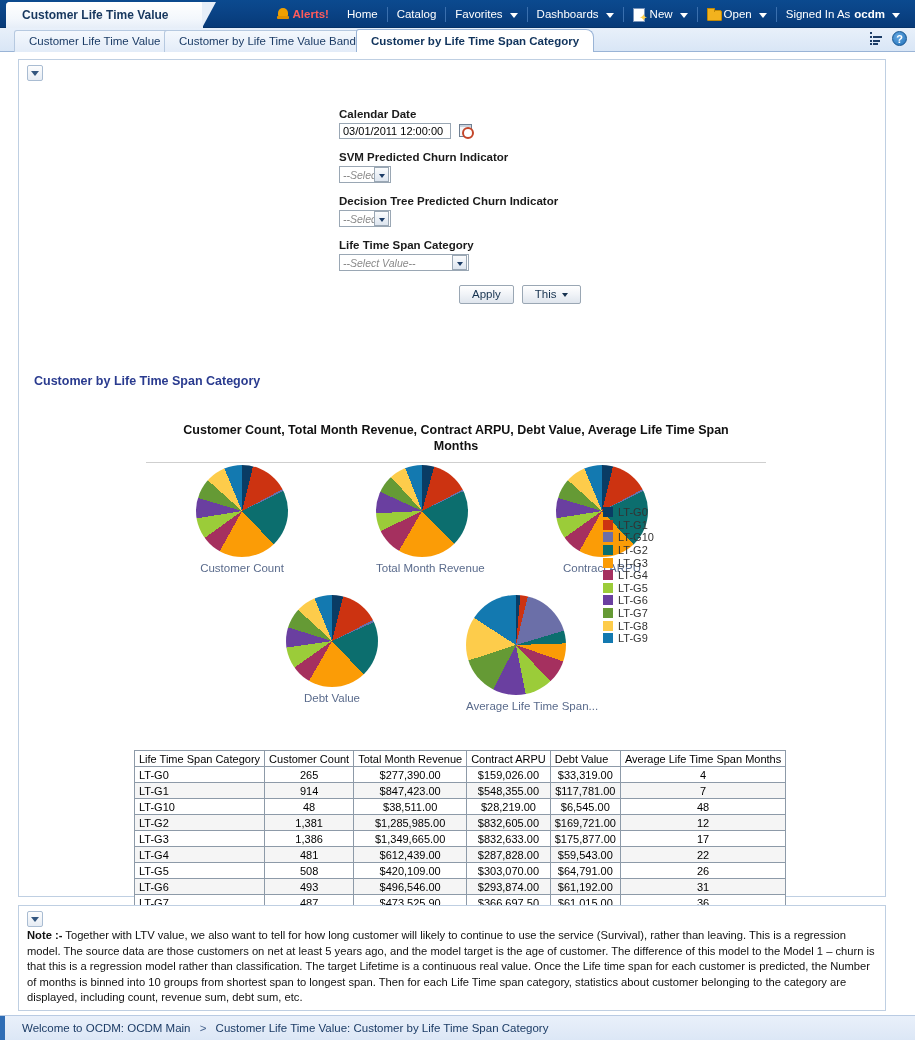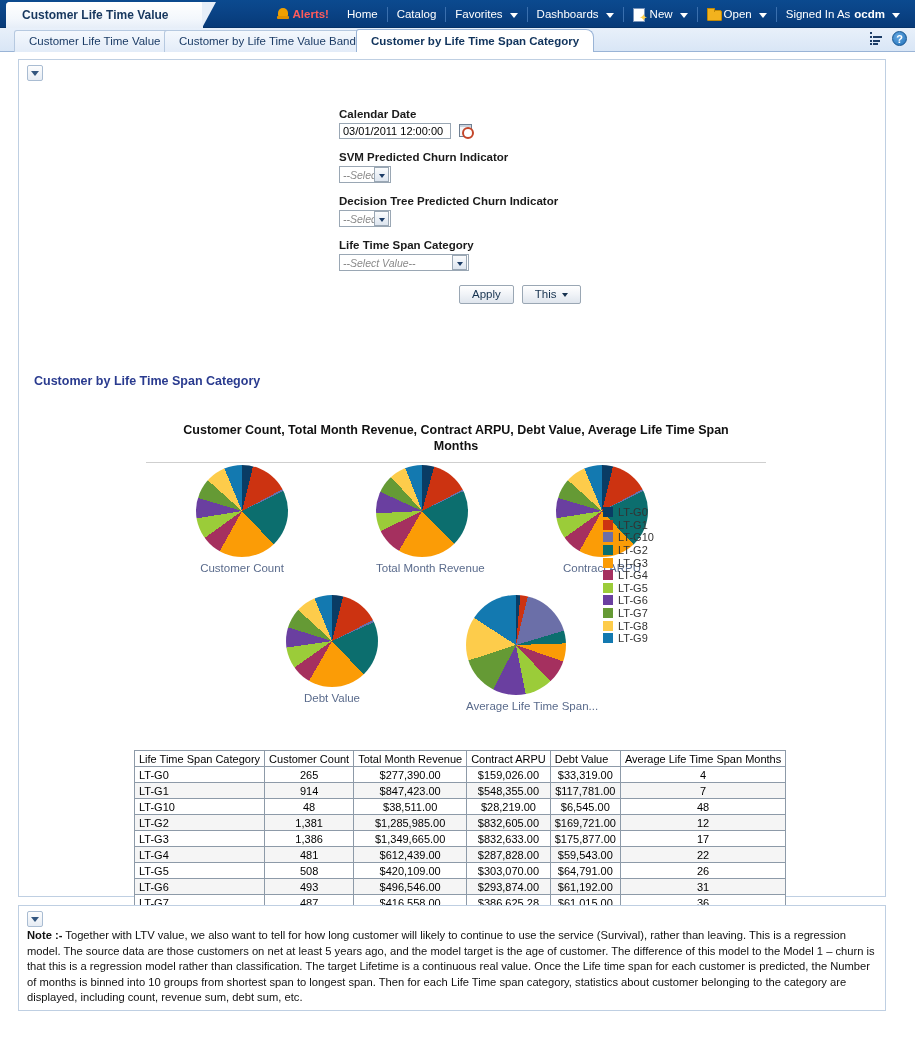--- a/index.html
+++ b/index.html
@@ -538,22 +538,22 @@
                 <td>LT-G6</td>
                 <td class="num">493</td>
                 <td class="num">$496,546.00</td>
                 <td class="num">$293,874.00</td>
                 <td class="num">$61,192.00</td>
                 <td class="num">31</td>
               </tr>
               <tr>
                 <td>LT-G7</td>
                 <td class="num">487</td>
-                <td class="num">$416,558.00</td>
-                <td class="num">$386,625.28</td>
+                <td class="num">$473,525.90</td>
+                <td class="num">$366,697.50</td>
                 <td class="num">$61,015.00</td>
                 <td class="num">36</td>
               </tr>
               <tr class="alt">
                 <td>LT-G8</td>
                 <td class="num">486</td>
                 <td class="num">$380,640.00</td>
                 <td class="num">$290,410.00</td>
                 <td class="num">$60,065.00</td>
                 <td class="num">41</td>
@@ -574,13 +574,21 @@
     <div class="panel panel-bottom">
       <div class="collapse-btn">
           <span class="chev"></span>
         </div>
       <div class="note">
         <b>Note :-</b><span> Together with LTV value, we also want to tell for how long customer will likely to continue to use the service (Survival), rather than leaving. This is a regression model. The source data are those customers on net at least 5 years ago, and the model target is the age of customer. The difference of this model to the Model 1 – churn is that this is a regression model rather than classification. The target Lifetime is a continuous real value. Once the Life time span for each customer is predicted, the Number of months is binned into 10 groups from shortest span to longest span. Then for each Life Time span category, statistics about customer belonging to the category are displayed, including count, revenue sum, debt sum, etc.</span>
       </div>
     </div>
   </div>
 
+  <div class="footer">
+    <div class="accent"></div>
+    <div class="crumb">
+      <span>Welcome to OCDM: OCDM Main</span>
+      <span class="sepc">&gt;</span>
+      <span>Customer Life Time Value: Customer by Life Time Span Category</span>
+    </div>
+  </div>
 </div>
 
 </body></html>

